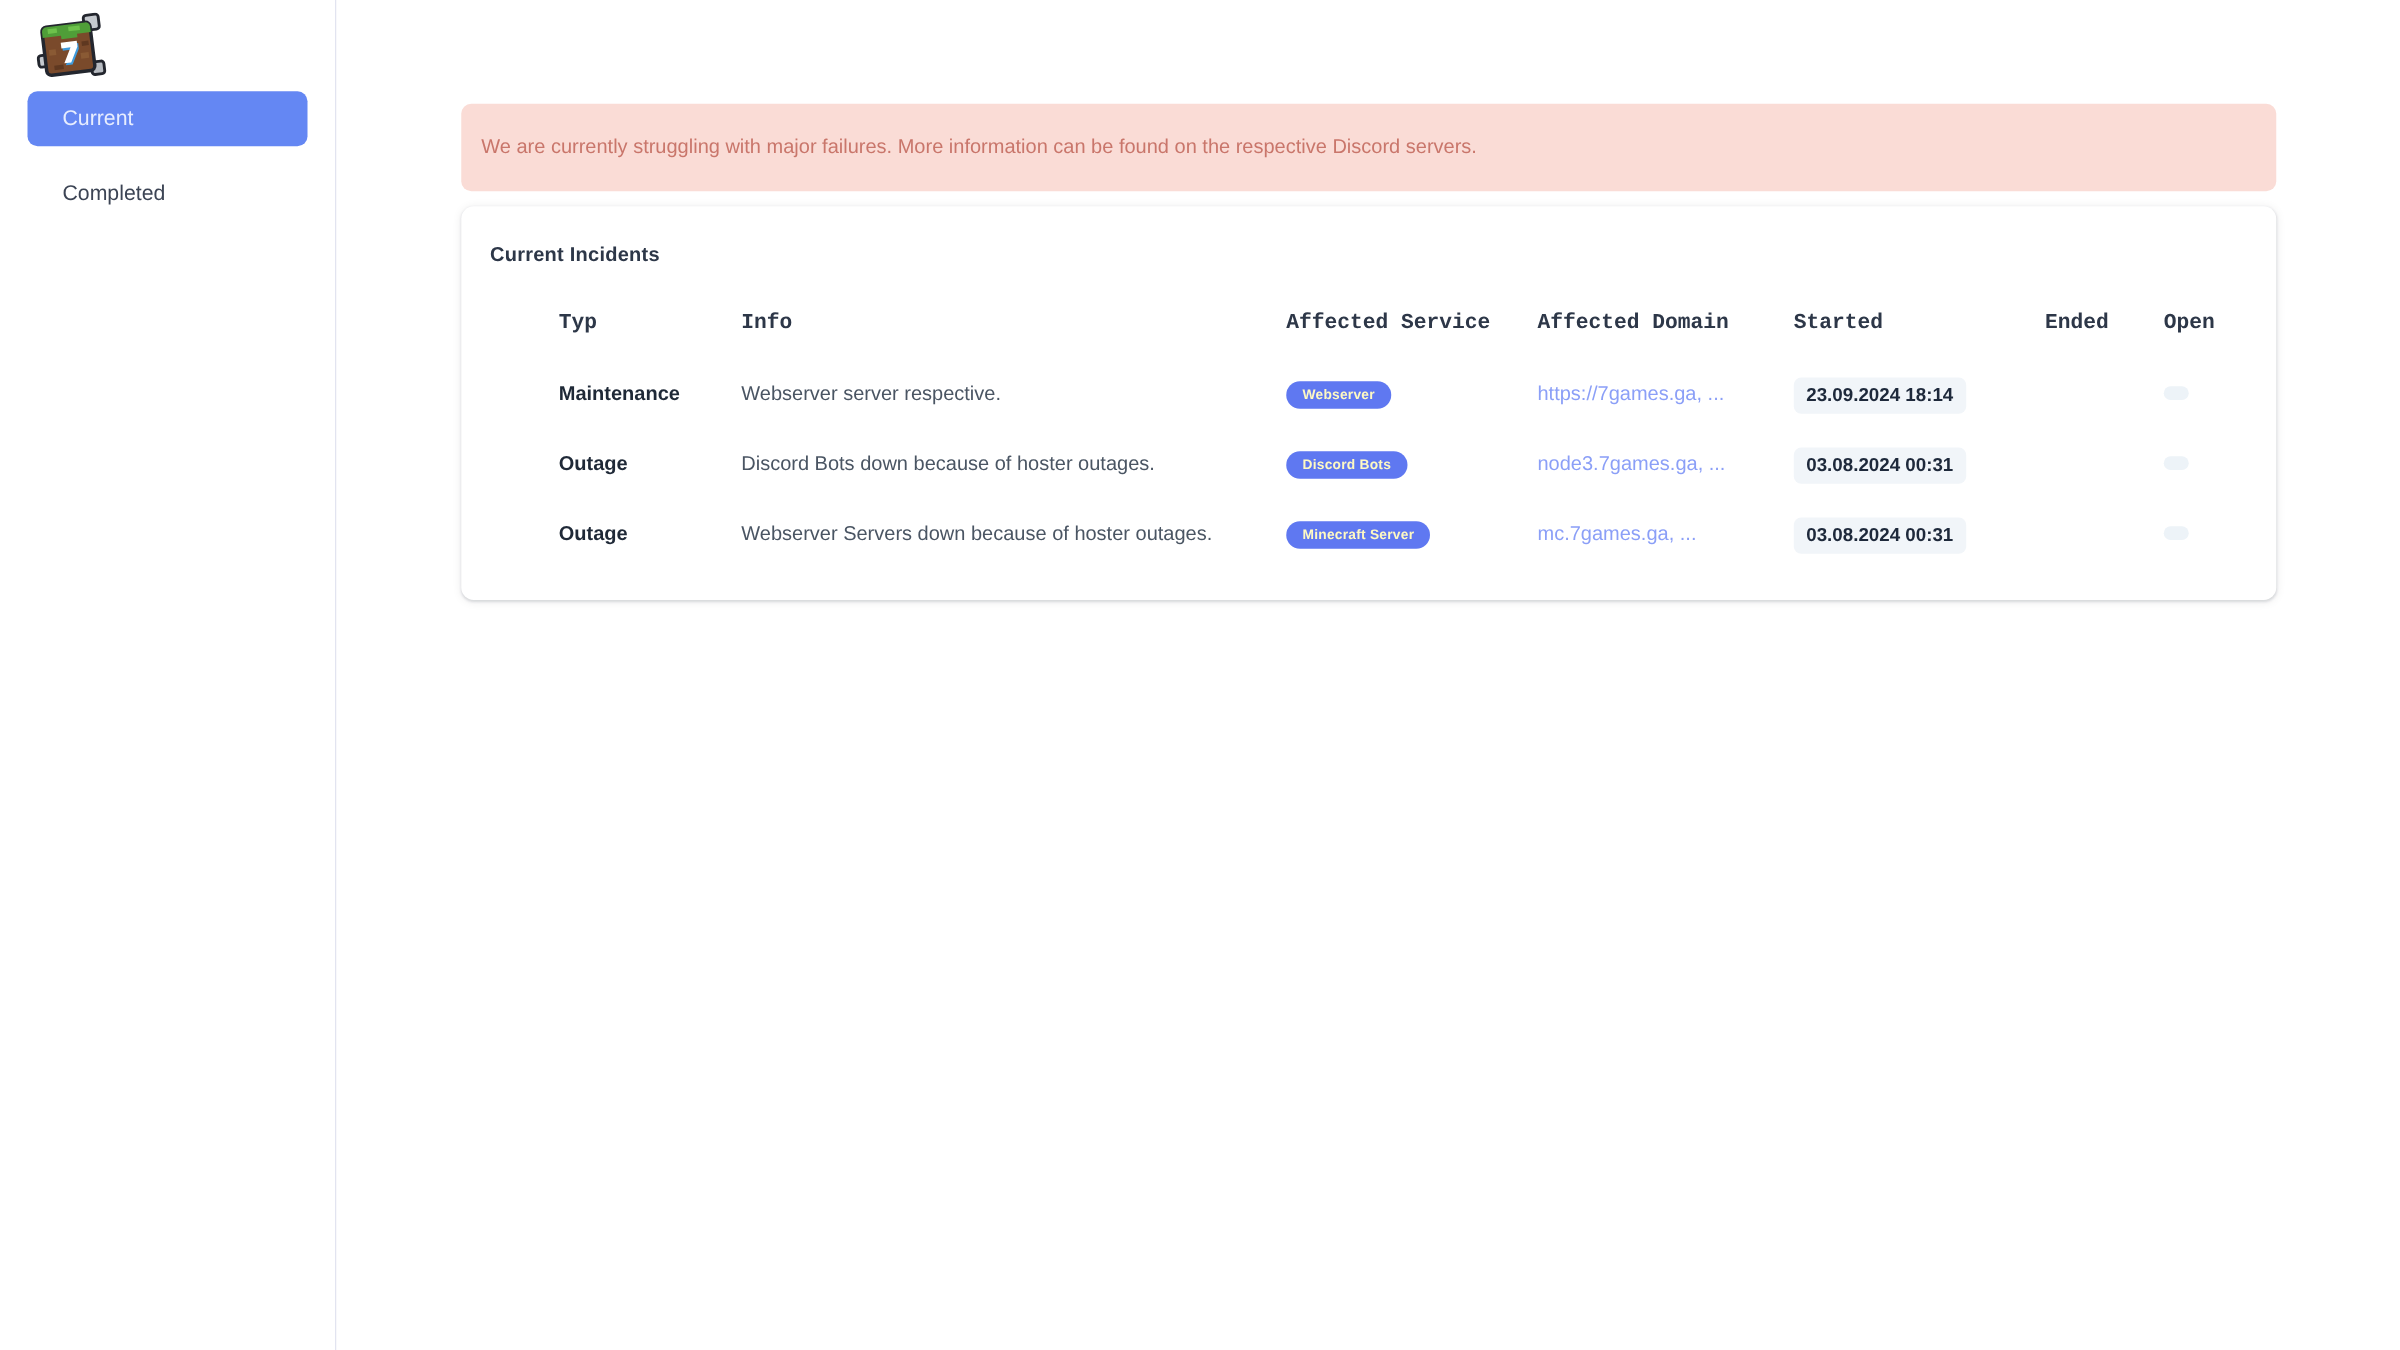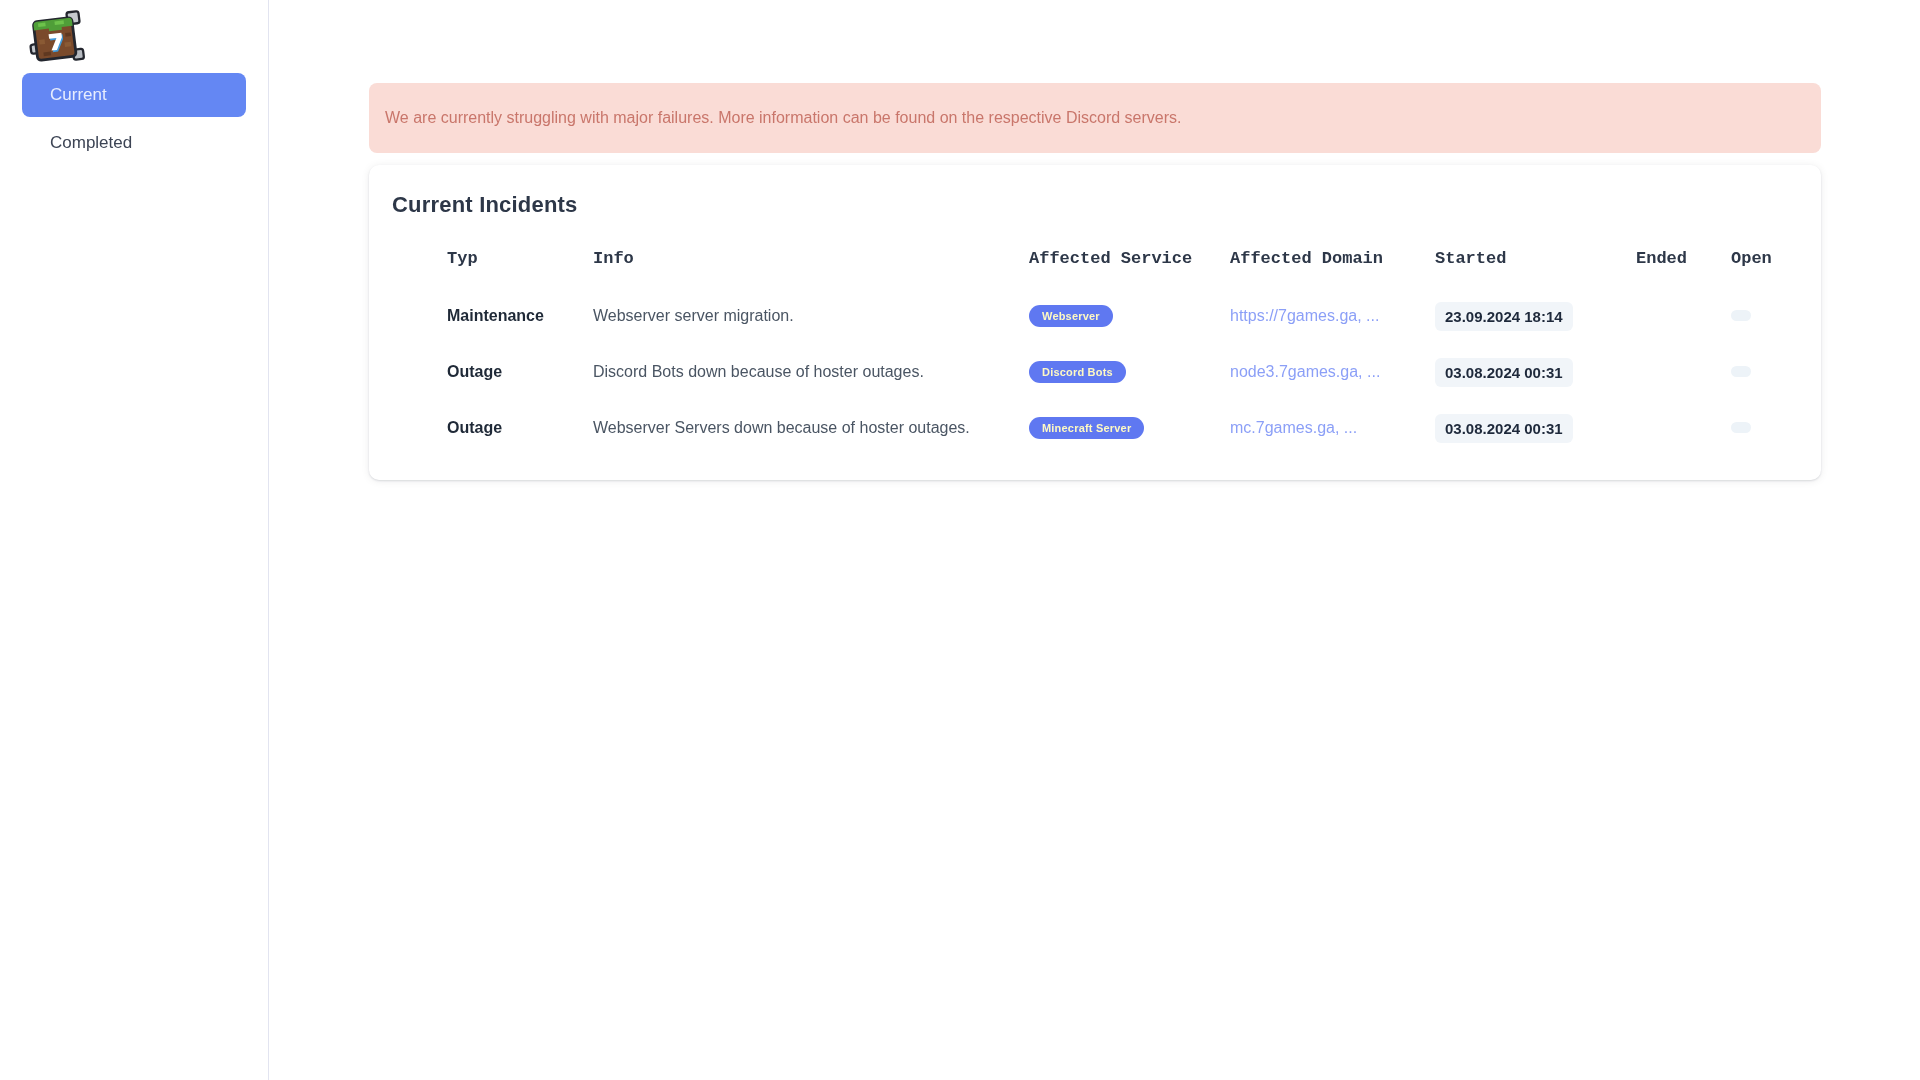--- a/index.html
+++ b/index.html
@@ -28,42 +28,42 @@
   }
   .app{display:flex;width:100%;height:100%;}
 
   
   .sidebar{
     width:269px;flex-shrink:0;height:100%;
     border-right:1px solid var(--sidebar-border);
     padding-top:10px;background:#fff;
   }
   .logo{margin-left:29px;width:59px;height:59px;display:block;cursor:pointer;}
-  .nav{margin-top:4px;padding:0 22px;display:flex;flex-direction:column;gap:4px;}
+  .nav{margin-top:4px;padding:0 22px;display:flex;flex-direction:column;gap:16px;}
   .nav-item{
     height:44px;border-radius:8px;display:flex;align-items:center;
     padding-left:28px;font-size:17px;color:var(--nav-text);cursor:pointer;
     user-select:none;
   }
   .nav-item.active{background:var(--accent-blue);color:var(--nav-active-text);}
 
   
   .main{flex:1;padding:83px 99px 0 100px;}
   .alert{
     height:70px;border-radius:8px;background:var(--alert-bg);
     color:var(--alert-text);display:flex;align-items:center;
     padding:0 16px;font-size:16px;
   }
   .card{
     margin-top:12px;background:#fff;border-radius:10px;
     box-shadow:0 1px 2px rgba(16,24,40,.12), 0 1px 8px rgba(16,24,40,.08);
     padding:26px 0 24px;
   }
   .card-title{
-    margin:0 0 0 23px;font-size:22px;line-height:28px;font-weight:700;
+    margin:0 0 0 23px;font-size:16px;line-height:28px;font-weight:700;
     color:var(--title-color);letter-spacing:.2px;
   }
   table{border-collapse:collapse;table-layout:fixed;margin-left:62px;width:1373px;}
   thead th{
     padding:30px 16px 20px;text-align:left;font-size:17px;font-weight:700;
     color:var(--header-color);white-space:nowrap;font-family:Liberation Mono, monospace;
   }
   tbody td{height:56px;padding:0 16px;font-size:16px;vertical-align:middle;white-space:nowrap;overflow:hidden;}
   td.typ{font-weight:700;color:var(--typ-color);}
   td.info{color:var(--info-color);}
@@ -141,21 +141,21 @@
               <th>Affected Service</th>
               <th>Affected Domain</th>
               <th>Started</th>
               <th>Ended</th>
               <th>Open</th>
             </tr>
         </thead>
         <tbody>
             <tr>
     <td class="typ">Maintenance</td>
-    <td class="info">Webserver server migration.</td>
+    <td class="info">Webserver server respective.</td>
     <td><span class="pill">Webserver</span></td>
     <td><a class="domain-link">https://7games.ga, ...</a></td>
     <td><span class="date-badge">23.09.2024 18:14</span></td>
     <td class="ended"></td>
     <td><span class="open-toggle"></span></td>
   </tr>
             <tr>
     <td class="typ">Outage</td>
     <td class="info">Discord Bots down because of hoster outages.</td>
     <td><span class="pill">Discord Bots</span></td>

